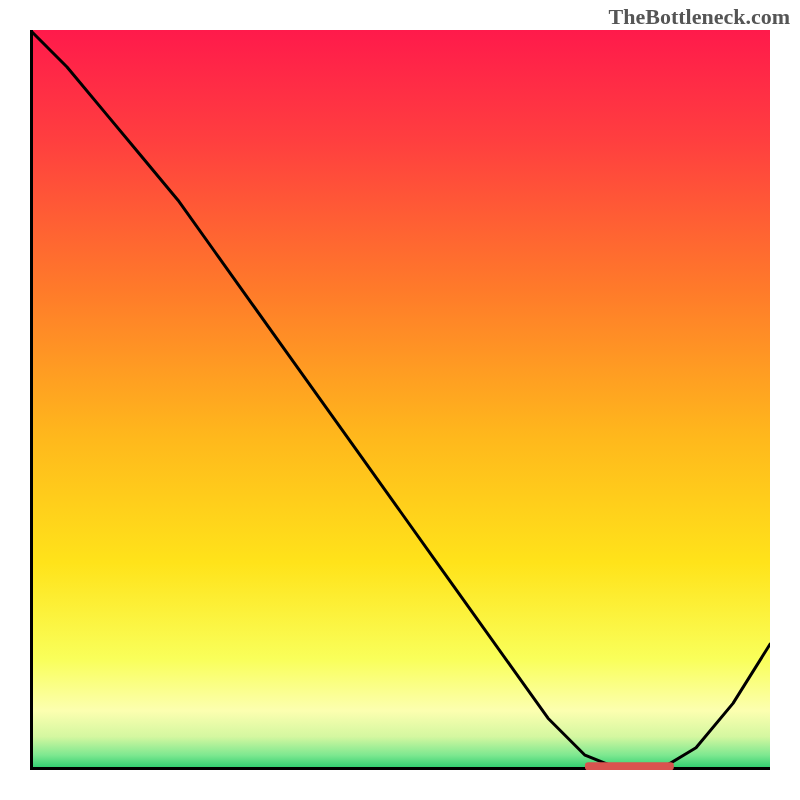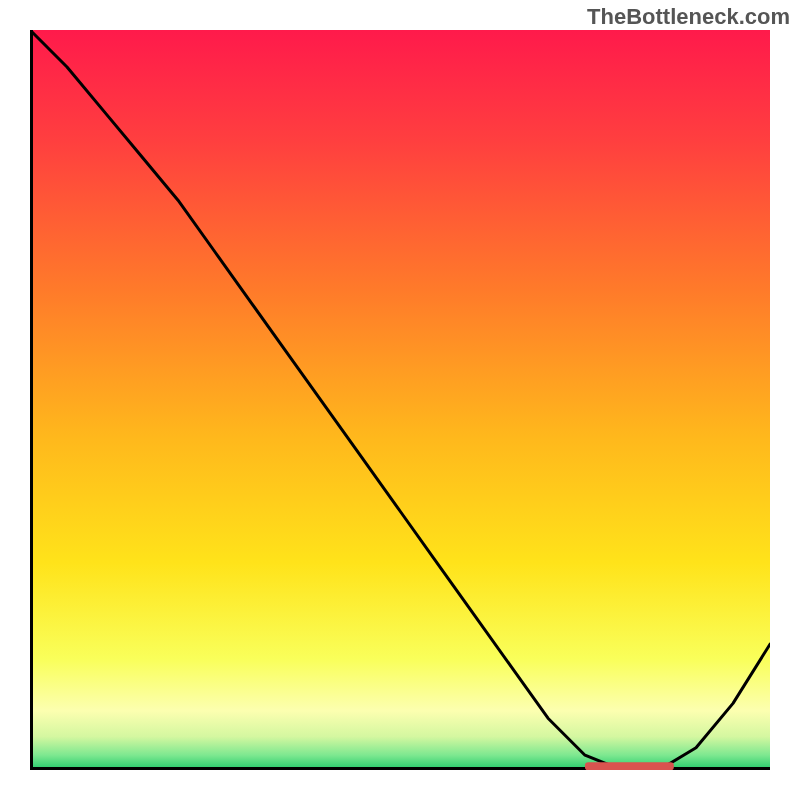--- a/index.html
+++ b/index.html
@@ -17,20 +17,21 @@
     height: 800px;
   }
   .watermark {
     position: absolute;
     top: 4px;
     right: 10px;
     font-size: 22px;
     font-weight: bold;
     color: #555;
     z-index: 10;
+    font-family: Liberation Serif, serif;
   }
   .plot-area {
     position: absolute;
     left: 30px;
     top: 30px;
     width: 740px;
     height: 740px;
   }
   .plot-area svg {
     display: block;

